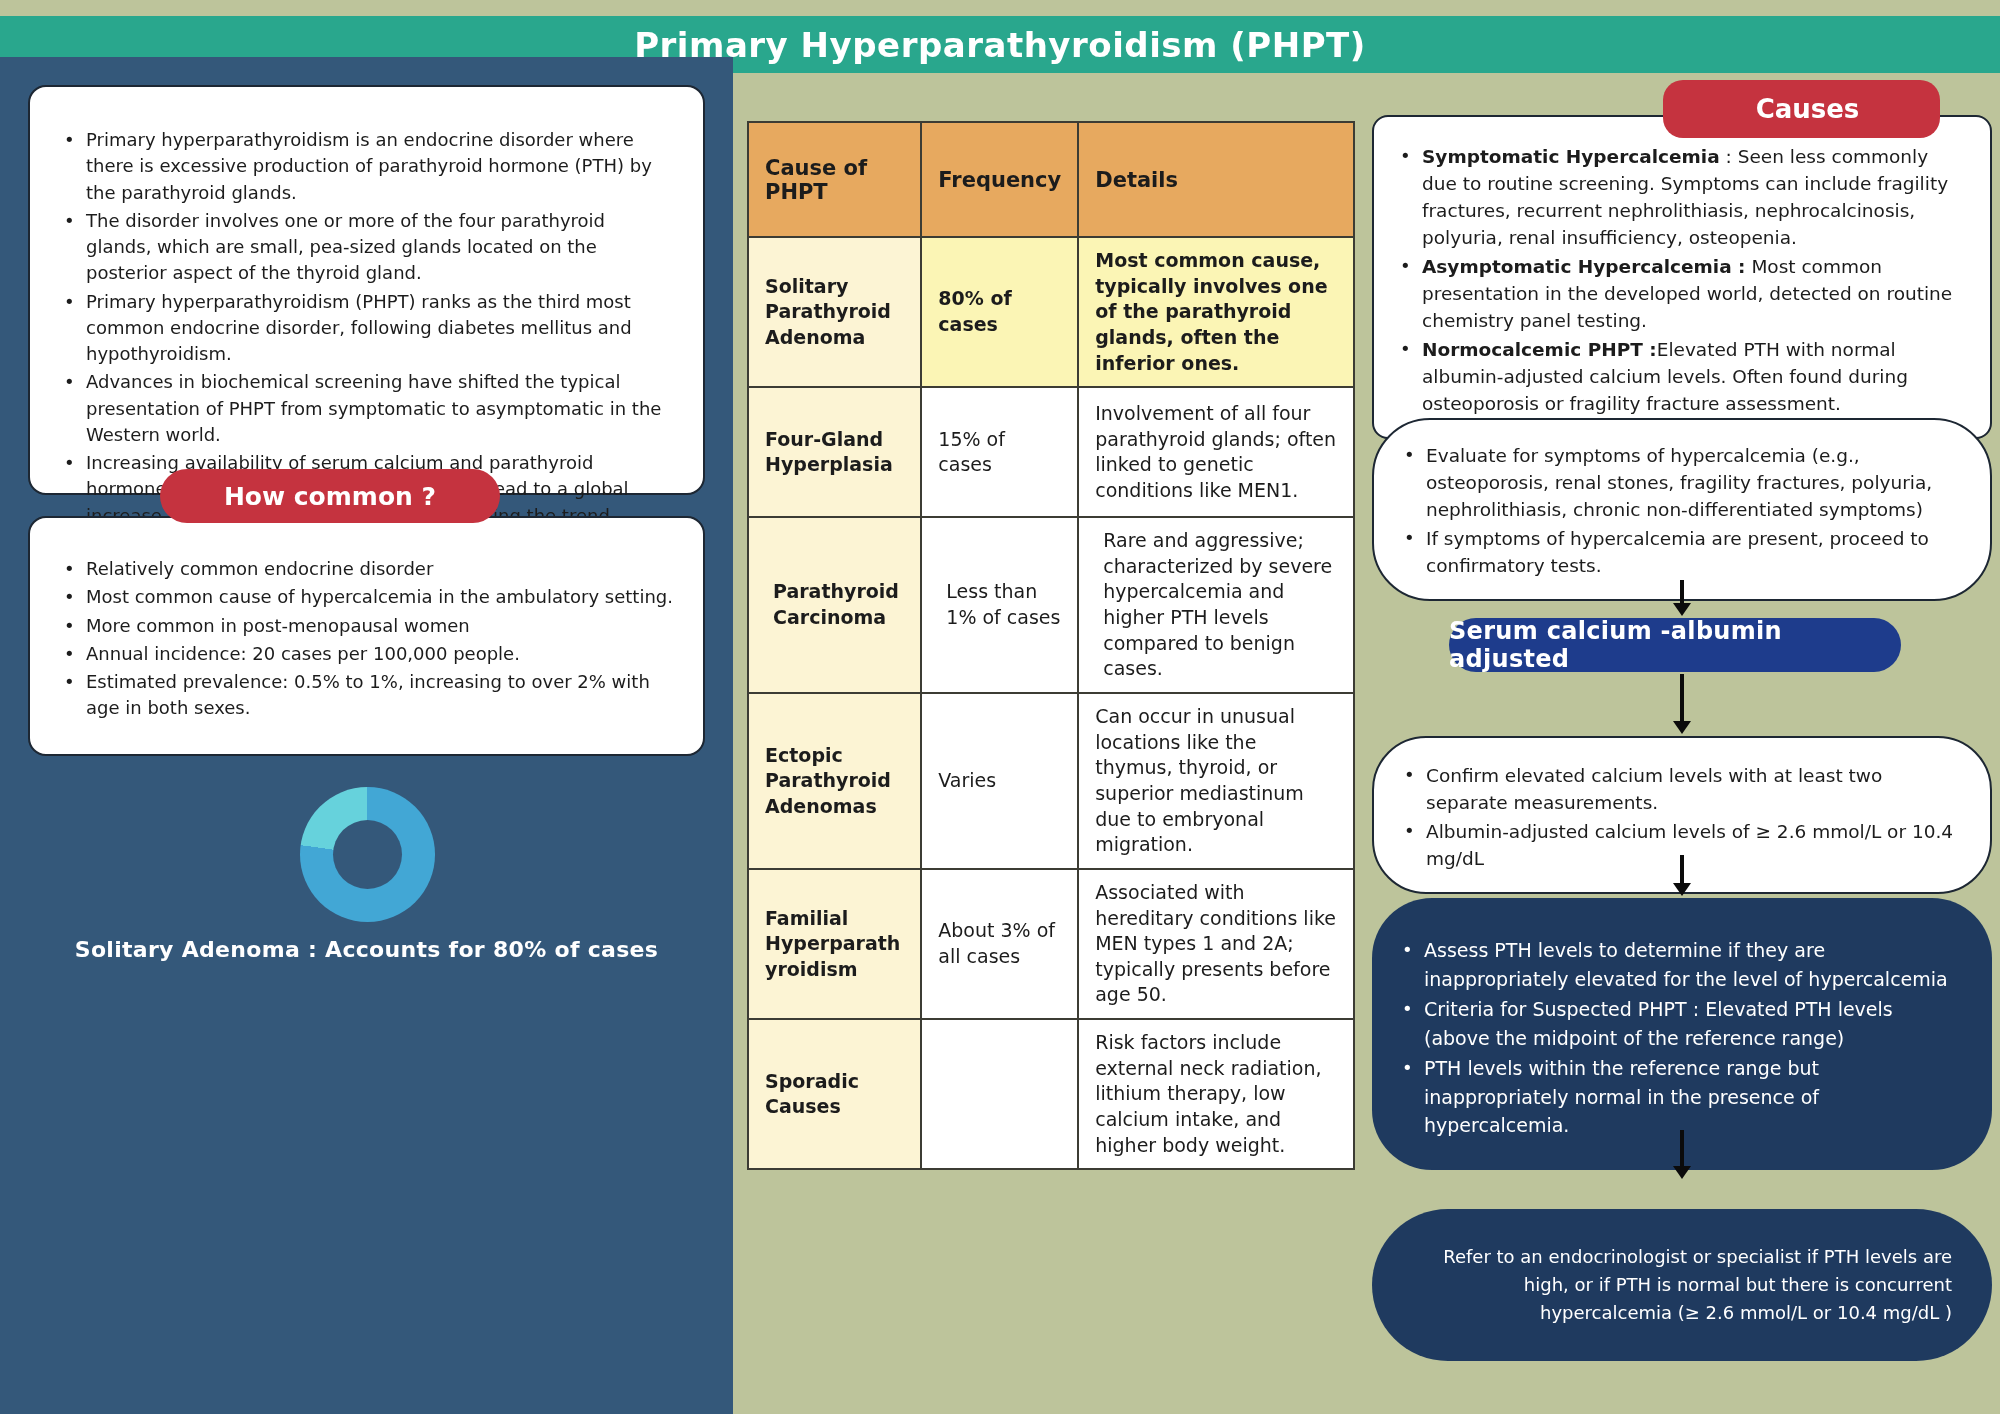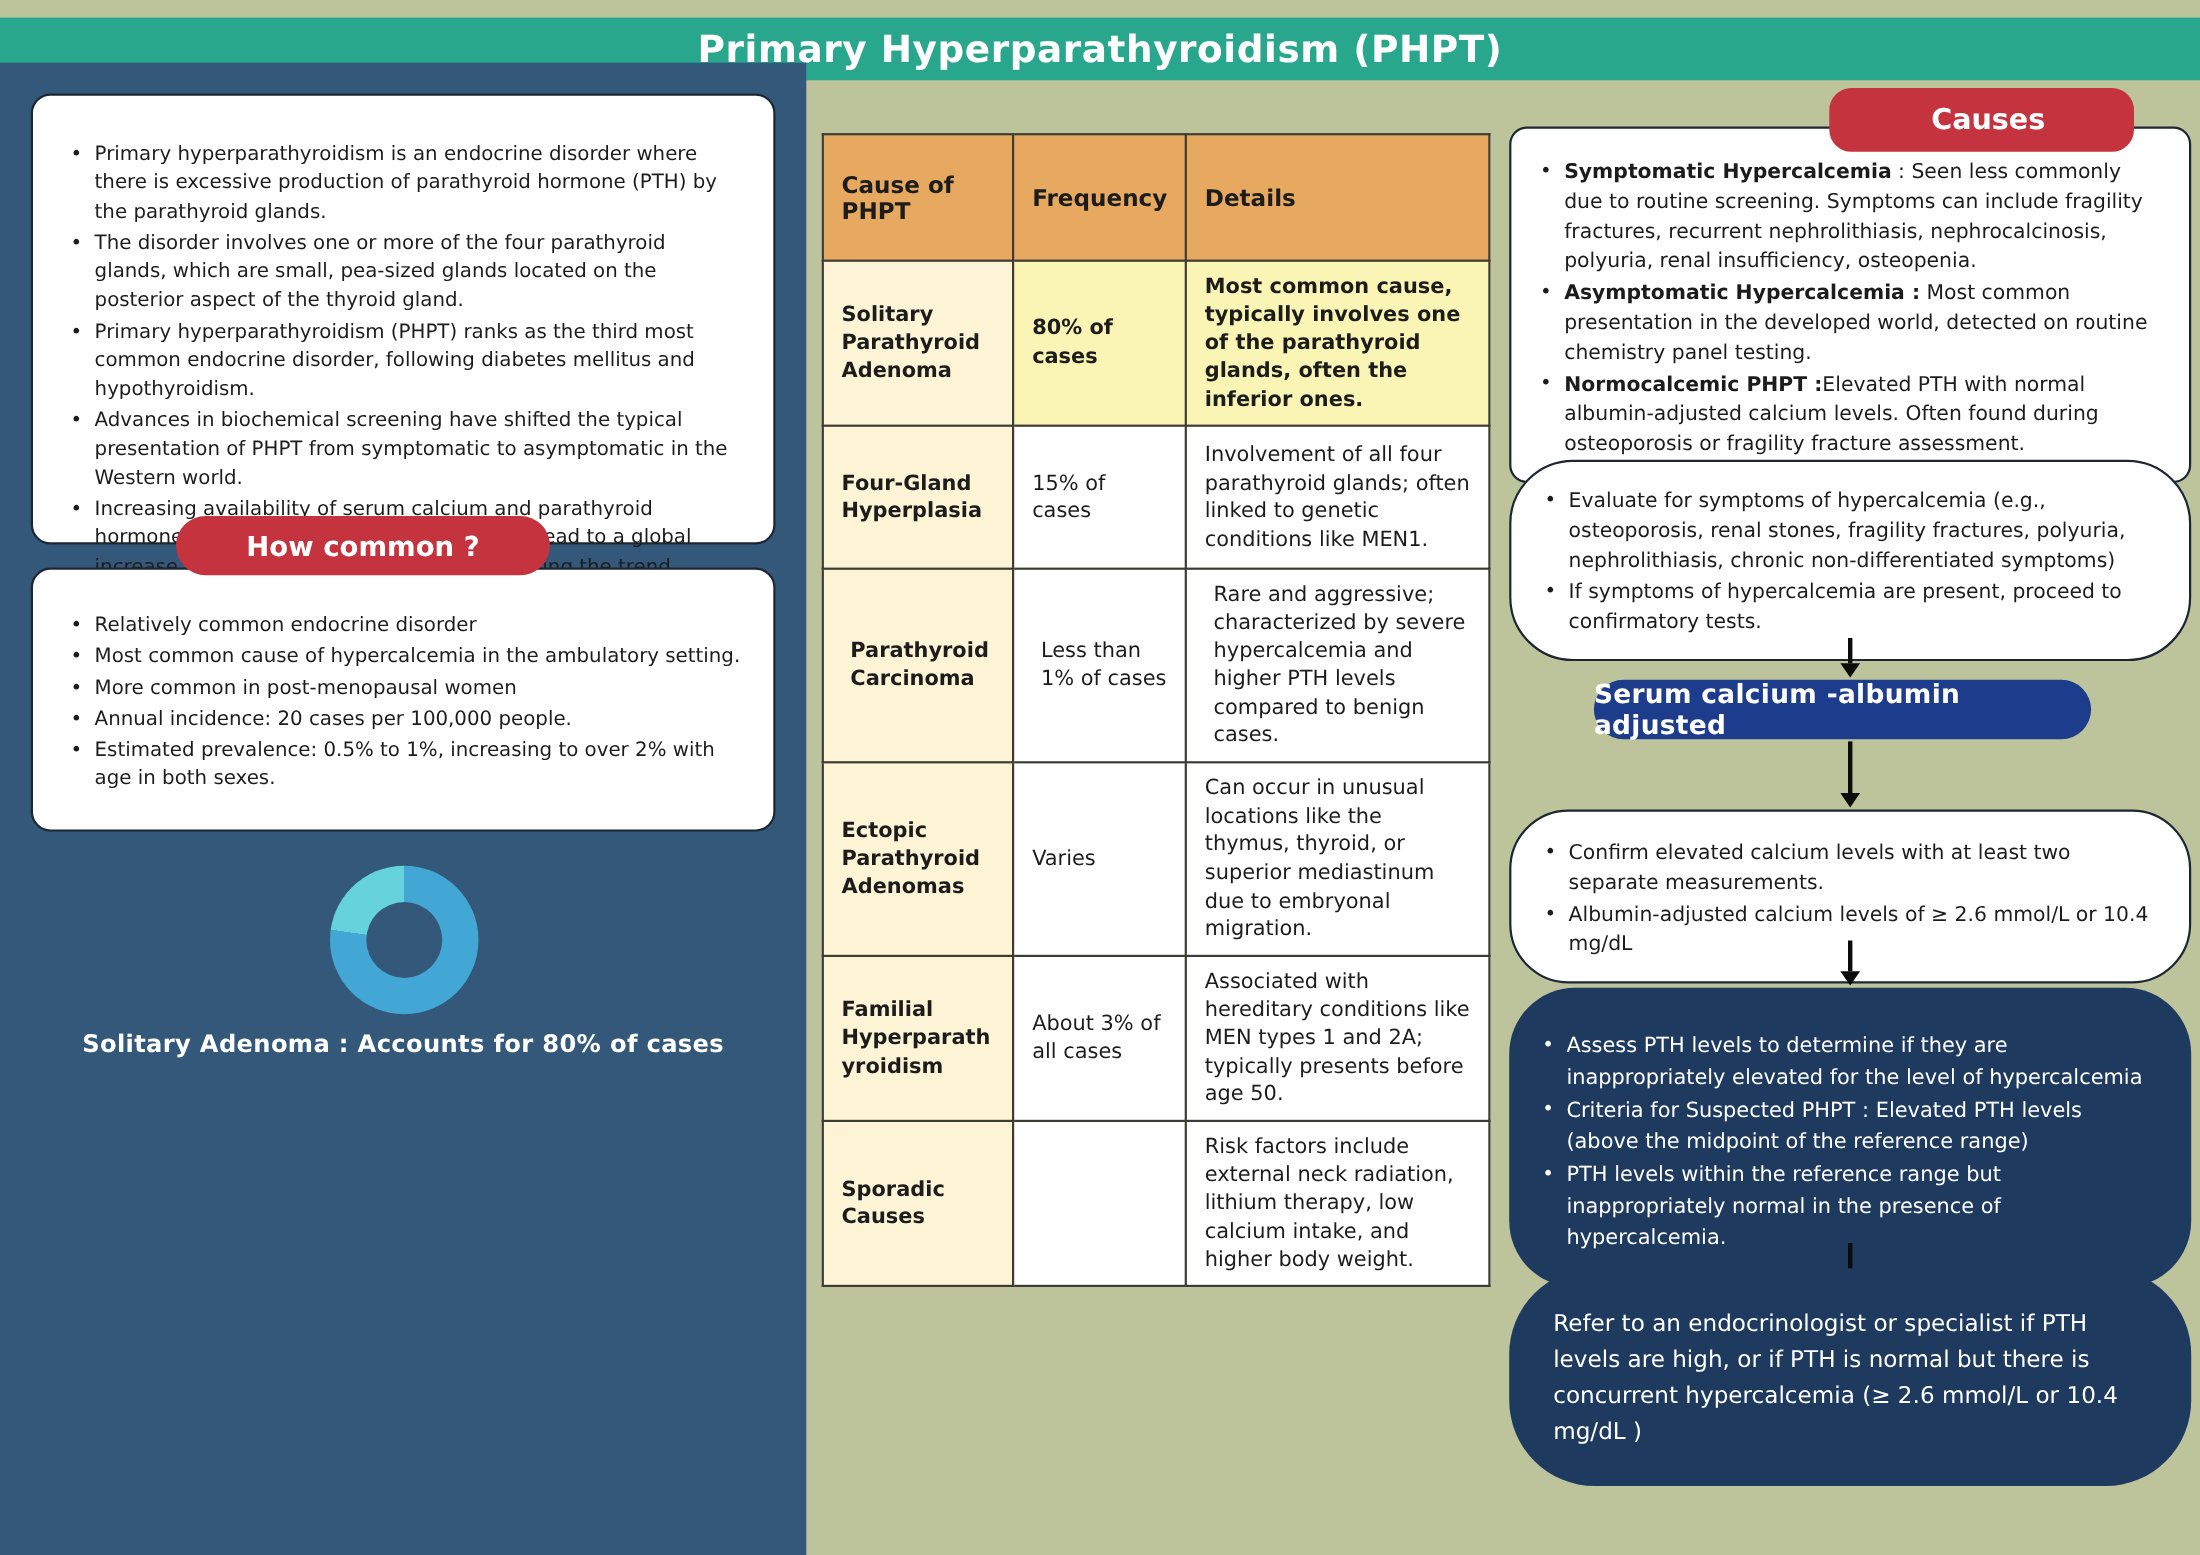--- a/index.html
+++ b/index.html
@@ -106,22 +106,22 @@
   .rcard.confirmation{top:679px;border-radius:54px;padding:24px 30px 18px 22px;}
   .pill{
     position:absolute;left:77px;top:561px;width:452px;height:54px;border-radius:27px;
     background:var(--royal);color:#ffffff;font-weight:bold;font-size:24px;
     display:flex;align-items:center;justify-content:center;letter-spacing:.3px;
   }
   .navy-box{
     position:absolute;left:0;width:620px;background:var(--navy);color:#ffffff;
   }
   .navy-box.pth{top:841px;border-radius:60px;padding:38px 28px 28px 22px;}
-  .navy-box.refer{top:1096px;border-radius:78px;padding:34px 40px;text-align:left;
-    font-size:21px;line-height:1.55;}
+  .navy-box.refer{top:1152px;border-radius:78px;padding:34px 40px;text-align:right;
+    font-size:18px;line-height:1.55;}
   .navy-box ul.bullets li{color:#ffffff;font-size:19px;line-height:1.5;}
   .navy-box ul.bullets li::before{color:#ffffff;}
   .rcard ul.bullets li{font-size:18.5px;}
   .arrow{
     position:absolute;left:303px;width:14px;display:flex;flex-direction:column;align-items:center;
   }
   .arrow .shaft{width:4px;background:#0b0b0b;flex:1;}
   .arrow .head{
     width:0;height:0;border-left:9px solid transparent;border-right:9px solid transparent;
     border-top:13px solid #0b0b0b;

